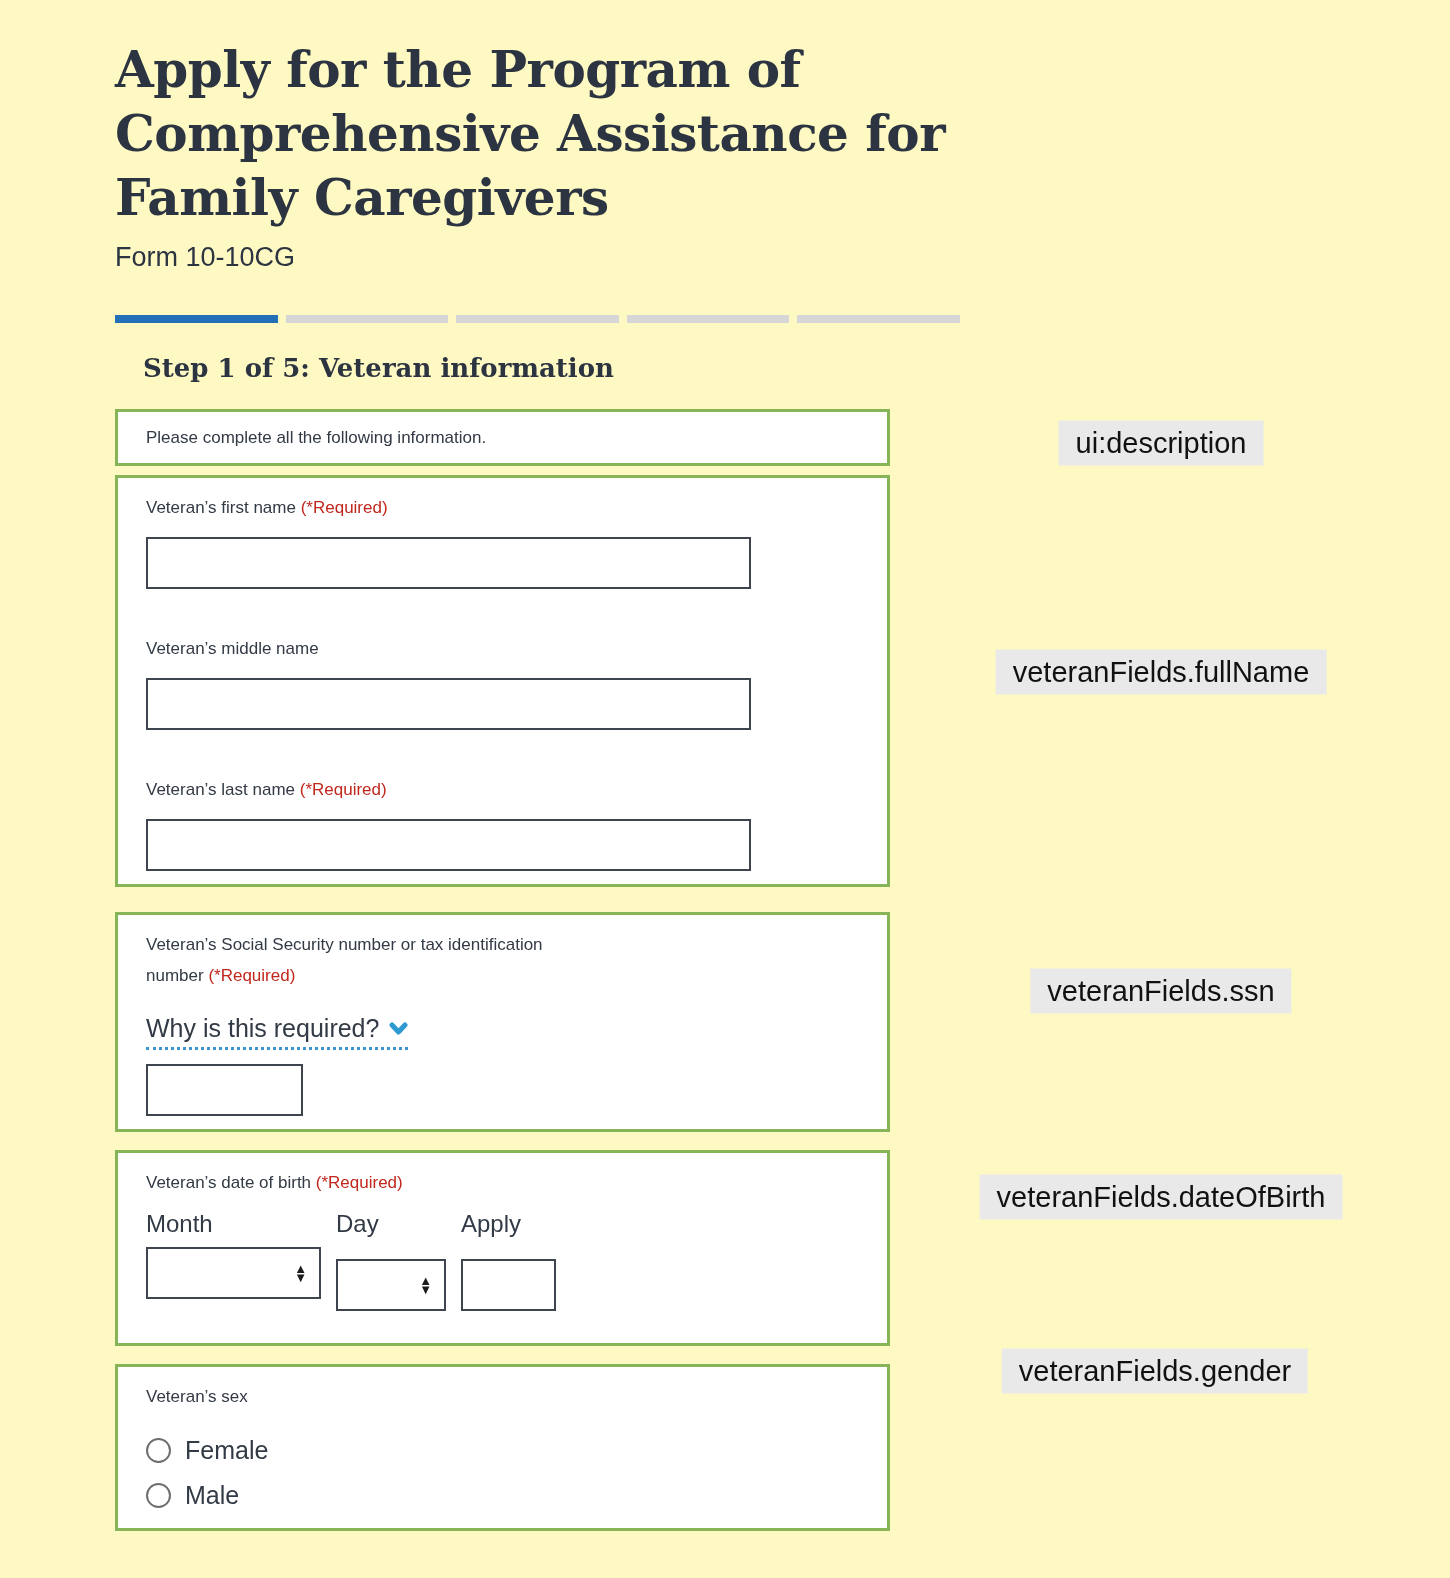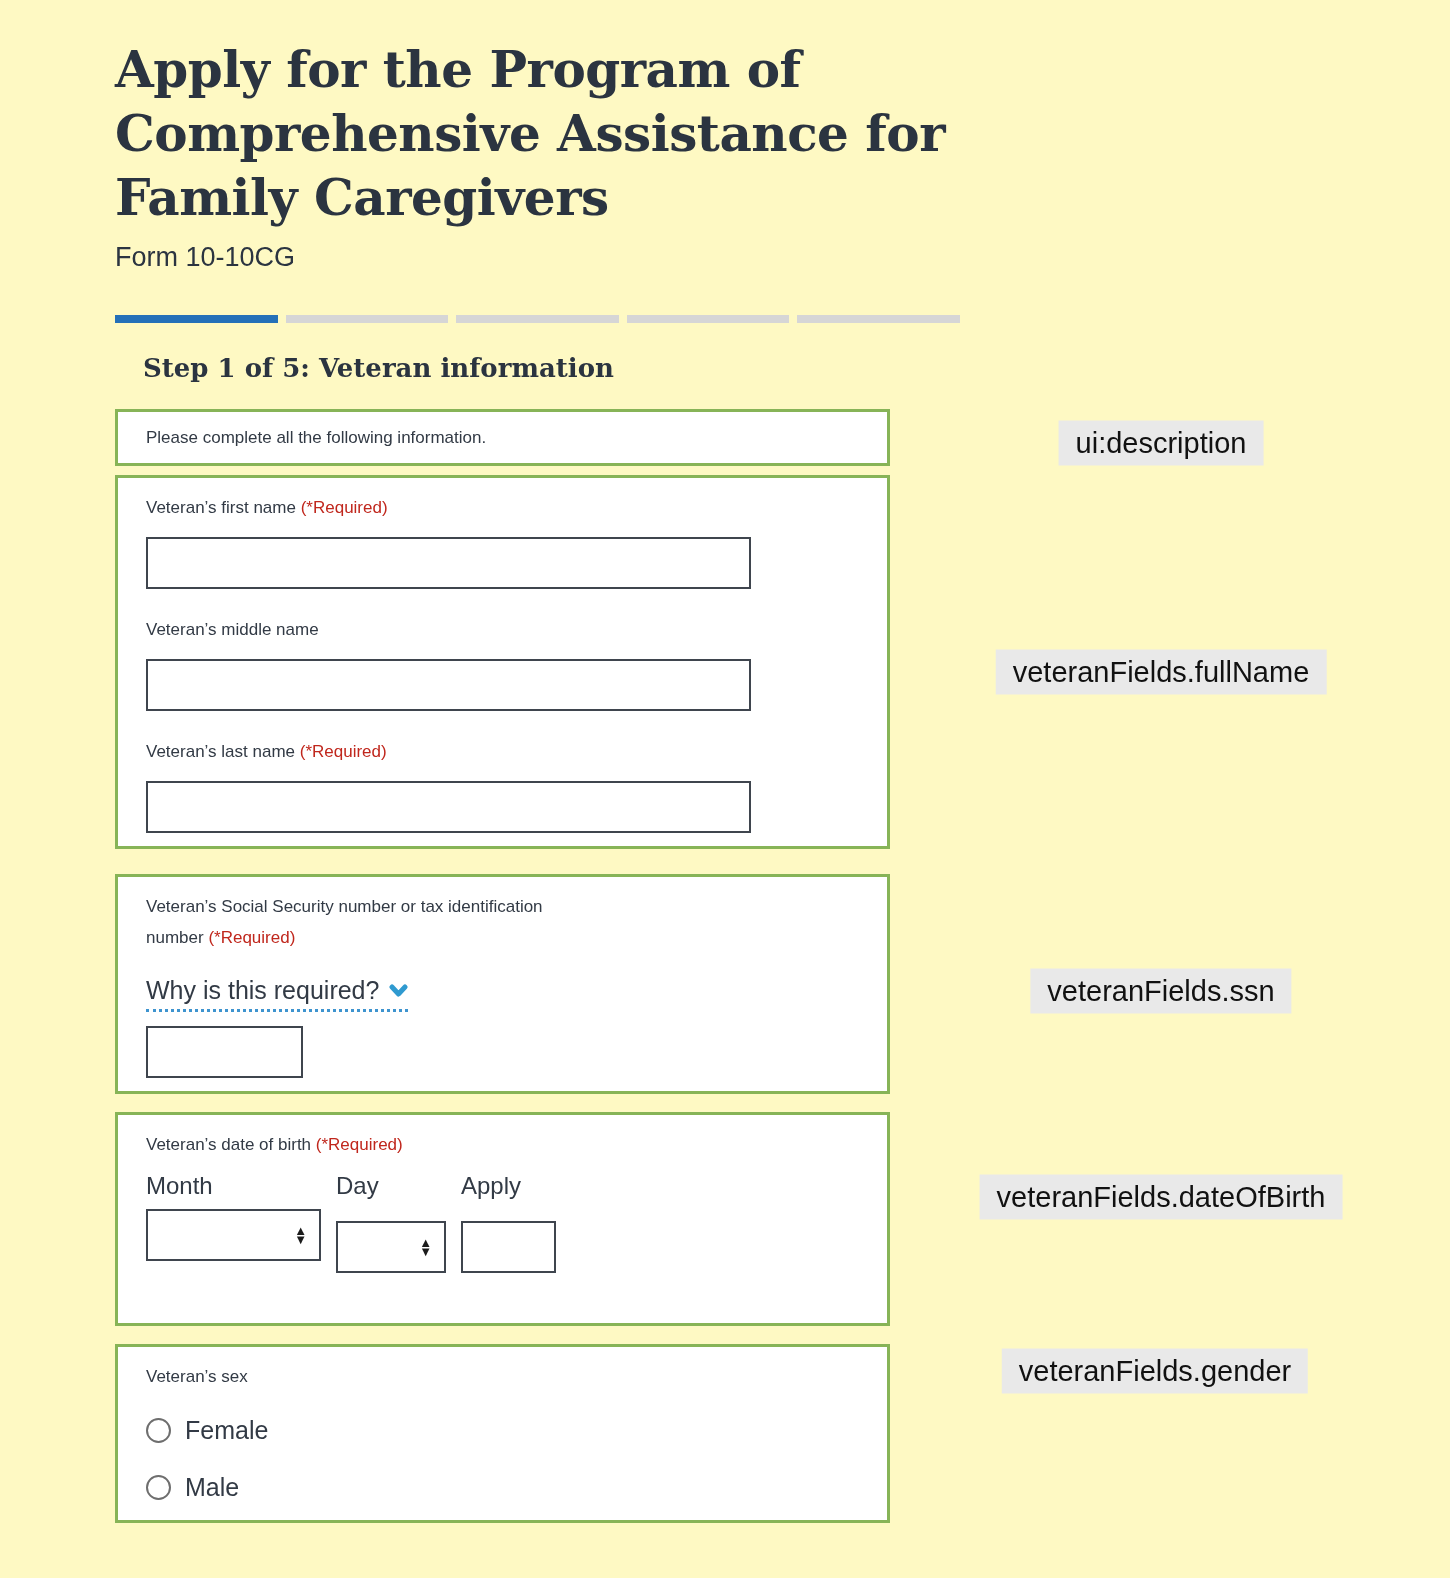--- a/index.html
+++ b/index.html
@@ -40,26 +40,26 @@
 
   .gbox {
     border:3px solid #87b457;
     padding:14px 28px 13px 28px;
     width:775px;
     background:#fff;
   }
   .gbox.description-box { margin-top:26px; padding-top:10px; padding-bottom:10px; }
   .gbox.fullname-box { margin-top:9px; }
   .gbox.ssn-box { margin-top:25px; }
-  .gbox.dob-box { margin-top:18px; padding-bottom:50px; }
+  .gbox.dob-box { margin-top:18px; padding-bottom:32px; }
   .gbox.sex-box { margin-top:18px; padding-bottom:18px; }
 
   .field-label { font-size:17px; color:#323a45; line-height:31px; }
   .req { color:#c0271d; }
-  .field + .field { margin-top:25px; }
+  .field + .field { margin-top:44px; }
 
   input.text-input {
     display:block;
     margin-top:14px;
     width:605px; height:52px;
     border:2px solid #3f454e;
     background:#fff;
     font-size:25px;
     font-family:"Liberation Sans", sans-serif;
     padding:0 10px;
@@ -90,21 +90,21 @@
     display:flex; align-items:center; justify-content:flex-end;
     padding-right:12px;
     cursor:pointer;
   }
   .selectbox.month { width:175px; }
   .selectbox.day { width:110px; }
   .yearbox { margin-top:9px; width:95px; height:52px; border:2px solid #3f454e; font-size:25px; padding:0 8px; font-family:"Liberation Sans", sans-serif; }
   .arrows { display:flex; flex-direction:column; align-items:center; line-height:9px; font-size:13px; color:#1b1b1b; }
 
   .radio-row { display:flex; align-items:center; margin-top:24px; }
-  .radio-row + .radio-row { margin-top:28px; }
+  .radio-row + .radio-row { margin-top:16px; }
   .radio-circle {
     width:25px; height:25px;
     border:2px solid #6e6e6e;
     border-radius:50%;
     background:#fff;
     cursor:pointer;
     flex:0 0 auto;
   }
   .radio-label { margin-left:14px; font-size:25px; color:#323a45; }
 

